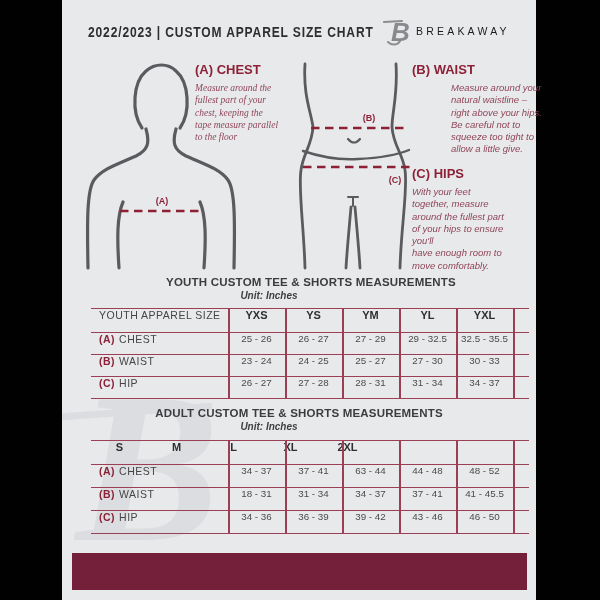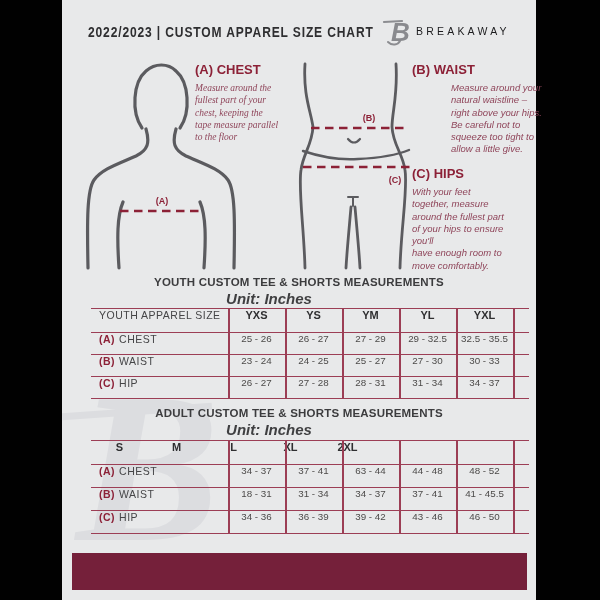--- a/index.html
+++ b/index.html
@@ -16,21 +16,21 @@
              letter-spacing:3.2px;color:#1c1c1e;white-space:nowrap;}
 
   
   .guide-h{position:absolute;font-size:13px;font-weight:bold;color:#8c2137;white-space:nowrap;}
   .guide-p{position:absolute;font-size:9.5px;font-style:italic;line-height:12.3px;color:#8f455a;
            white-space:pre-line;}
 
   
   .sec-title{position:absolute;left:0;width:474px;text-align:center;font-size:11.5px;
              font-weight:bold;color:#3c3c3e;letter-spacing:.2px;}
-  .sec-unit{position:absolute;left:0;width:414px;text-align:center;font-size:15px;
+  .sec-unit{position:absolute;left:0;width:414px;text-align:center;font-size:10px;
             font-style:italic;font-weight:bold;color:#3f3f41;}
 
   
   .size-table{position:absolute;left:29px;width:438px;border-top:1.5px solid #9c3e55;z-index:2;}
   .vline{position:absolute;top:0;bottom:0;width:1.5px;background:#9c3e55;}
   .trow{display:flex;align-items:flex-start;border-bottom:1.5px solid #9c3e55;box-sizing:border-box;}
   .trow.head{height:24px;}
   .trow.data{height:22px;}
   .adult .trow.data{height:23px;}
   .tlabel{width:137px;padding-left:8px;box-sizing:border-box;font-size:10.5px;color:#454547;
@@ -116,21 +116,21 @@
 
     <div class="guide-h" style="left:350px;top:166px;">(C) HIPS</div>
     <div class="guide-p" style="left:350px;top:186px;width:126px;">With your feet
 together, measure
 around the fullest part
 of your hips to ensure
 you'll
 have enough room to
 move comfortably.</div>
 
-    <div class="sec-title" style="top:276px;">YOUTH CUSTOM TEE &amp; SHORTS MEASUREMENTS</div>
+    <div class="sec-title" style="top:276px;padding-left:12px;">YOUTH CUSTOM TEE &amp; SHORTS MEASUREMENTS</div>
     <div class="sec-unit" style="top:290px;">Unit: Inches</div>
 
     <div class="size-table" style="top:308px;">
       <div class="vline" style="left:137px;"></div>
         <div class="vline" style="left:194px;"></div>
       <div class="vline" style="left:251px;"></div>
         <div class="vline" style="left:308px;"></div>
       <div class="vline" style="left:365px;"></div>
         <div class="vline" style="left:422px;"></div>
       <div class="trow head">

